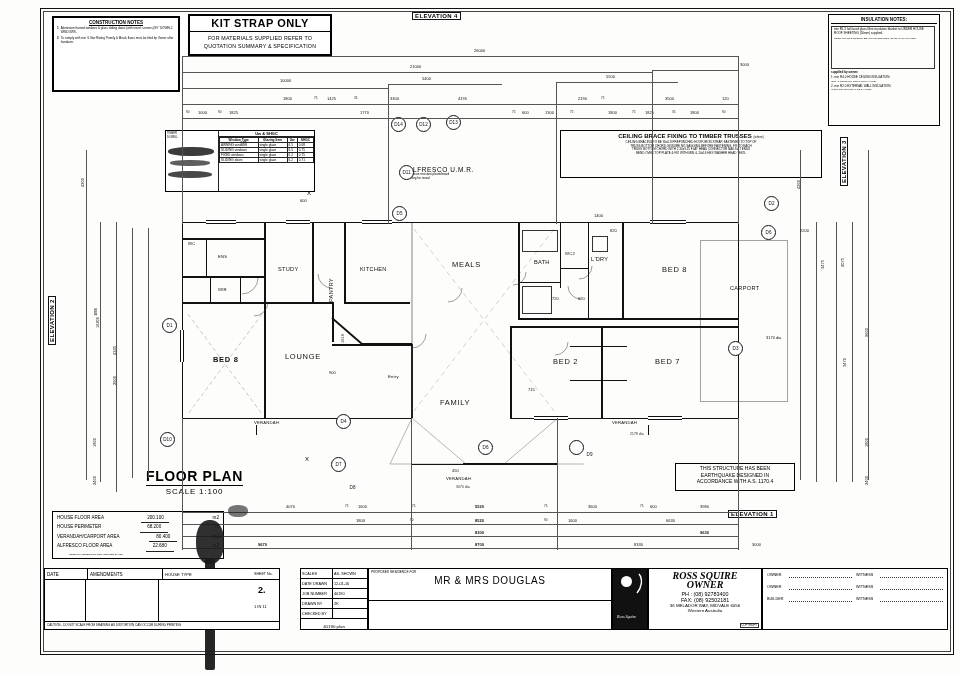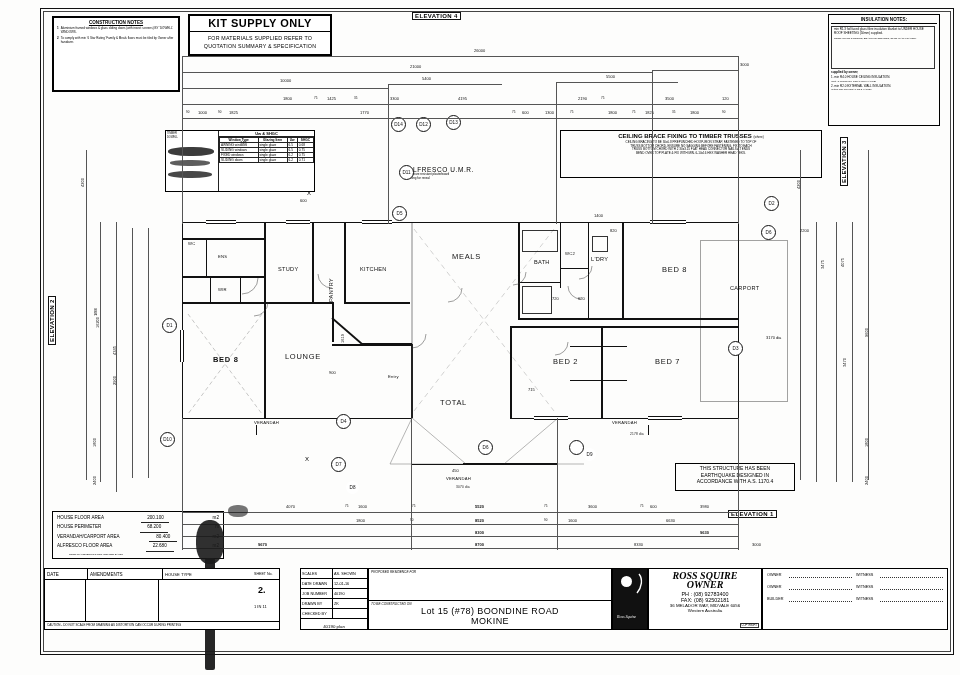--- a/index.html
+++ b/index.html
@@ -57,21 +57,21 @@
       <span class="xtiny" style="font-weight:bold;">1</span>
       <span class="xtiny">Aluminium framed windows &amp; glass sliding doors (with insect screens) BY 'DOWELL' WINDOWS.</span>
     </div>
     <div style="display:flex;gap:2px;">
       <span class="xtiny" style="font-weight:bold;">2</span>
       <span class="xtiny">To comply with min '6 Star Rating' Family &amp; Meals floors must be tiled by Owner after handover.</span>
     </div>
   </div>
 
   <div class="abs bx2" style="left:188px;top:14px;width:144px;height:42px;">
-    <div class="ttl" style="font-size:11px;letter-spacing:.5px;border-bottom:1.5px solid #000;padding:1px 0 2px;">KIT SUPPLY ONLY</div>
+    <div class="ttl" style="font-size:11px;letter-spacing:.5px;border-bottom:1.5px solid #000;padding:1px 0 2px;">KIT STRAP ONLY</div>
     <div class="ctr" style="font-size:5.3px;padding-top:3px;letter-spacing:.2px;">FOR MATERIALS SUPPLIED REFER TO</div>
     <div class="ctr" style="font-size:5.3px;padding-top:2px;letter-spacing:.2px;">QUOTATION SUMMARY &amp; SPECIFICATION</div>
   </div>
 
   <div class="abs" style="left:828px;top:14px;width:112px;height:112px;border:1px solid #000;padding:2px;">
     <div class="ttl" style="font-size:4.6px;border-bottom:1px solid #000;padding-bottom:1px;">INSULATION NOTES:</div>
     <div class="abs" style="left:2px;top:11px;width:104px;height:43px;border:0.7px solid #333;padding:1px 2px;">
       <div class="xtiny">min R1.3 foil faced glass fibre insulation blanket to UNDER HOUSE ROOF SHEETING (50mm) supplied.</div>
       <div style="font-size:2.5px;line-height:1.2;margin-top:2px;">NOTE: min R0.2 ROOMS, BEAMS TO CEILINGS, STUD WALL FRAMES.</div>
     </div>
@@ -149,20 +149,24 @@
     <div class="xtiny">Moisture resistant plasterboard</div>
     <div class="xtiny">ceiling for reveal</div>
   </div>
 
   <div class="abs" style="left:675px;top:463px;width:120px;height:28px;border:1px solid #000;padding:1px 3px;">
     <div class="ctr sm">THIS STRUCTURE HAS BEEN</div>
     <div class="ctr sm">EARTHQUAKE DESIGNED IN</div>
     <div class="ctr sm">ACCORDANCE WITH A.S. 1170.4</div>
   </div>
 
+  <div class="abs" style="left:146px;top:468px;">
+    <div style="font-size:14px;font-weight:bold;letter-spacing:.6px;border-bottom:1.6px solid #000;padding-bottom:1px;">FLOOR PLAN</div>
+    <div class="ctr" style="font-size:8px;letter-spacing:.8px;padding-top:1px;">SCALE  1:100</div>
+  </div>
 
   <div class="abs" style="left:52px;top:511px;width:172px;height:48px;border:1px solid #000;padding:2px 4px;">
     <div style="display:flex;justify-content:space-between;font-size:4.6px;line-height:1.85;">
       <span>HOUSE FLOOR AREA</span>
       <span style="border-bottom:0.6px solid #222;min-width:28px;text-align:center;">200.100</span>
       <span style="width:12px;text-align:right;">m2</span>
     </div>
     <div style="display:flex;justify-content:space-between;font-size:4.6px;line-height:1.85;">
       <span>HOUSE PERIMETER</span>
       <span style="border-bottom:0.6px solid #222;min-width:28px;text-align:center;">68.200</span>
@@ -284,28 +288,28 @@
       <path d="M250 104 a14 14 0 0 1 -14 14" fill="none" stroke="#333" stroke-width="0.6"></path>
       <path d="M392 112 a13 13 0 0 1 -13 13" fill="none" stroke="#333" stroke-width="0.6"></path>
     </svg>
   </div>
 
   <div class="room md" style="left:213px;top:355px;font-weight:bold;">BED 8</div>
   <div class="room md" style="left:285px;top:352px;">LOUNGE</div>
   <div class="room s" style="left:278px;top:266px;">STUDY</div>
   <div class="room s vrot" style="left:320px;top:268px;transform-origin:left top;transform:rotate(-90deg) translate(-34px,8px);">PANTRY</div>
   <div class="room s" style="left:360px;top:266px;">KITCHEN</div>
-  <div class="room md" style="left:452px;top:252px;">MEALS</div>
+  <div class="room md" style="left:452px;top:260px;">MEALS</div>
   <div class="room s" style="left:534px;top:259px;">BATH</div>
   <div class="room xs" style="left:565px;top:251px;">WC2</div>
   <div class="room s" style="left:591px;top:256px;">L'DRY</div>
   <div class="room md" style="left:662px;top:265px;">BED 8</div>
   <div class="room md" style="left:553px;top:357px;">BED 2</div>
   <div class="room md" style="left:655px;top:357px;">BED 7</div>
-  <div class="room md" style="left:440px;top:398px;">TOTAL</div>
+  <div class="room md" style="left:440px;top:398px;">FAMILY</div>
   <div class="room s" style="left:730px;top:285px;">CARPORT</div>
   <div class="room xs" style="left:218px;top:254px;">ENS</div>
   <div class="room xs" style="left:218px;top:287px;">WIR</div>
   <div class="room xs" style="left:188px;top:241px;">WC</div>
   <div class="room xs" style="left:388px;top:374px;">Entry</div>
   <div class="room xs" style="left:254px;top:420px;">VERANDAH</div>
   <div class="room xs" style="left:612px;top:420px;">VERANDAH</div>
   <div class="room xs" style="left:446px;top:476px;">VERANDAH</div>
   <div class="room xs" style="left:456px;top:485px;font-size:3.2px;">3070 dia</div>
   <div class="room xs" style="left:630px;top:432px;font-size:3.2px;">2178 dia</div>
@@ -498,25 +502,21 @@
     <div style="display:flex;border-bottom:0.6px solid #000;height:9px;">
       <div style="width:30px;border-right:0.6px solid #000;font-size:3.8px;padding-left:1px;display:flex;align-items:center;">CHECKED BY</div>
       <div style="flex:1;font-size:3.8px;padding-left:1px;display:flex;align-items:center;"></div>
     </div>
     <div style="height:15px;display:flex;align-items:center;justify-content:center;font-size:4.4px;">40190  plan</div>
   </div>
 
   <div class="tb" style="left:368px;top:568px;width:244px;height:62px;">
     <div style="height:31px;border-bottom:0.6px solid #000;position:relative;">
       <div style="font-size:3.2px;padding-left:2px;padding-top:1px;font-style:italic;">PROPOSED RESIDENCE FOR</div>
-    </div>
-    <div style="height:31px;position:relative;">
-      <div style="font-size:3.2px;padding-left:2px;padding-top:1px;font-style:italic;">TO BE CONSTRUCTED ON</div>
-      <div class="ctr" style="font-size:9px;letter-spacing:.4px;">Lot 15 (#78) BOONDINE ROAD</div>
-      <div class="ctr" style="font-size:9px;letter-spacing:.4px;">MOKINE</div>
+      <div class="ctr" style="font-size:10px;letter-spacing:.6px;margin-top:1px;">MR &amp; MRS DOUGLAS</div>
     </div>
   </div>
 
   <div class="tb" style="left:612px;top:568px;width:36px;height:62px;background:#111;">
     <div class="dot" style="left:8px;top:7px;width:11px;height:11px;background:#fff;"></div>
     <svg class="abs" style="left:20px;top:4px;width:12px;height:22px;">
       <path d="M6 1 C10 6, 9 14, 4 20" stroke="#fff" stroke-width="1.4" fill="none"></path>
     </svg>
     <div class="abs" style="left:4px;top:45px;width:30px;font-size:4px;color:#fff;font-style:italic;font-family:'Liberation Serif',serif;">Ross Squire</div>
   </div>

